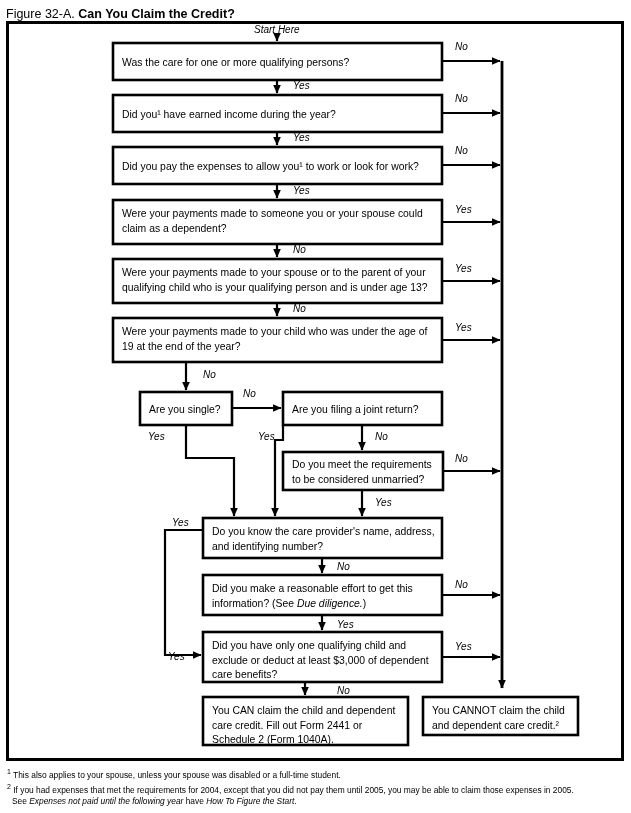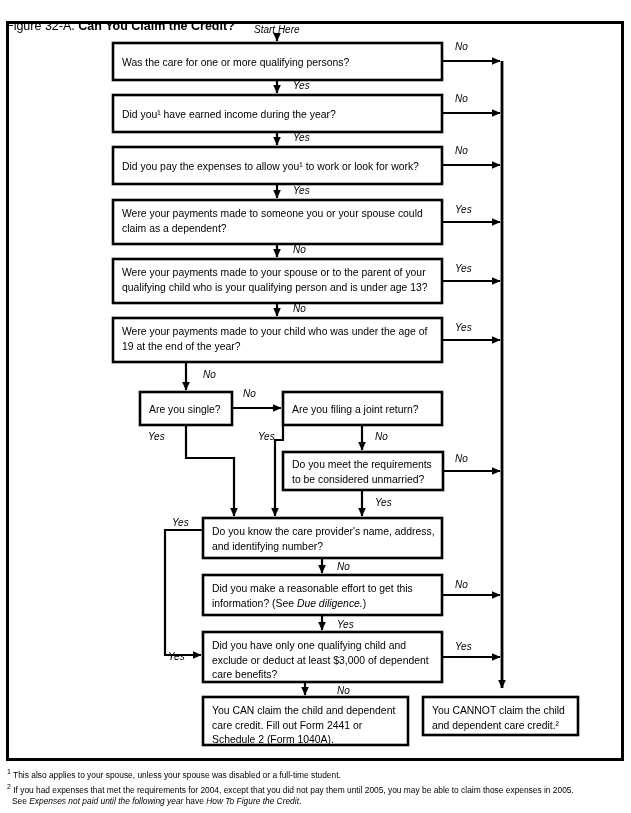--- a/index.html
+++ b/index.html
@@ -1,18 +1,18 @@
 <!DOCTYPE html>
 <html><head>
 <meta charset="utf-8">
 <style>
   html,body{margin:0;padding:0;background:#fff;}
   body{width:631px;height:813px;position:relative;
        font-family:"Liberation Sans","DejaVu Sans",sans-serif;color:#000;}
-  #title{position:absolute;left:6px;top:19px;font-size:12.5px;letter-spacing:0;}
+  #title{position:absolute;left:6px;top:7px;font-size:12.5px;letter-spacing:0;}
   #title .t-lead{font-weight:400;}
   #title .t-bold{font-weight:700;}
   #chart{position:absolute;left:0;top:0;}
   #footnotes{position:absolute;left:7px;top:766px;width:620px;font-size:8.4px;line-height:11.2px;}
   .fn{display:block;white-space:nowrap;}
   .fn sup{font-size:7px;vertical-align:super;}
   .fn i{font-style:italic;}
   .fn .ind{display:inline-block;width:5px;}
   svg text{font-family:"Liberation Sans","DejaVu Sans",sans-serif;}
   .boxtext{font-size:10.4px;}
@@ -187,14 +187,14 @@
     <text class="edgelbl" x="455" y="588">No</text>
     <text class="edgelbl" x="168" y="660">Yes</text>
     <text class="edgelbl" x="455" y="650">Yes</text>
     <text class="edgelbl" x="337" y="694">No</text>
   </g>
 </svg>
 
 <div id="footnotes">
   <span class="fn"><sup>1</sup> <span>This also applies to your spouse, unless your spouse was disabled or a full-time student.</span></span>
   <span class="fn"><sup>2</sup> <span>If you had expenses that met the requirements for 2004, except that you did not pay them until 2005, you may be able to claim those expenses in 2005.</span></span>
-  <span class="fn"><span class="ind"></span><span>See </span><i>Expenses not paid until the following year</i><span> have </span><i>How To Figure the Credit</i><span>.</span></span>
+  <span class="fn"><span class="ind"></span><span>See </span><i>Expenses not paid until the following year</i><span> have </span><i>How To Figure the Start</i><span>.</span></span>
 </div>
 
 </body></html>

